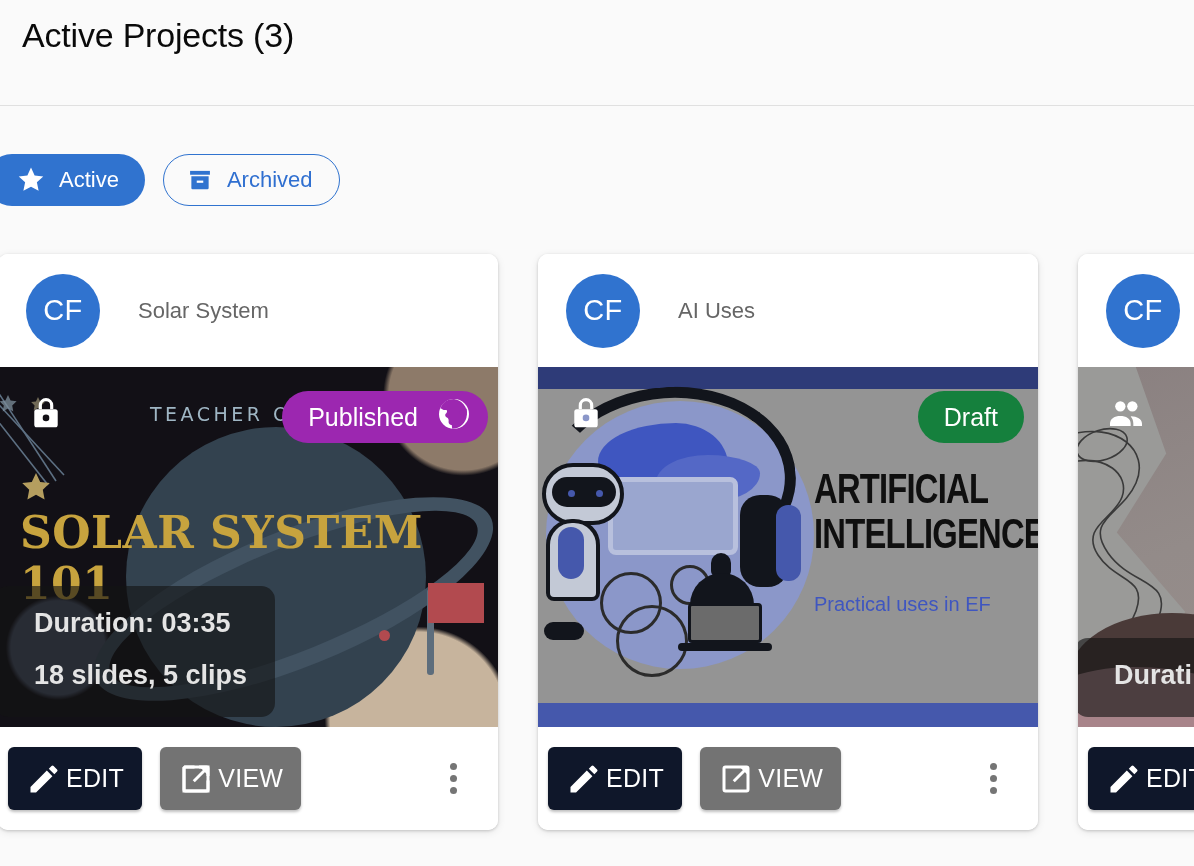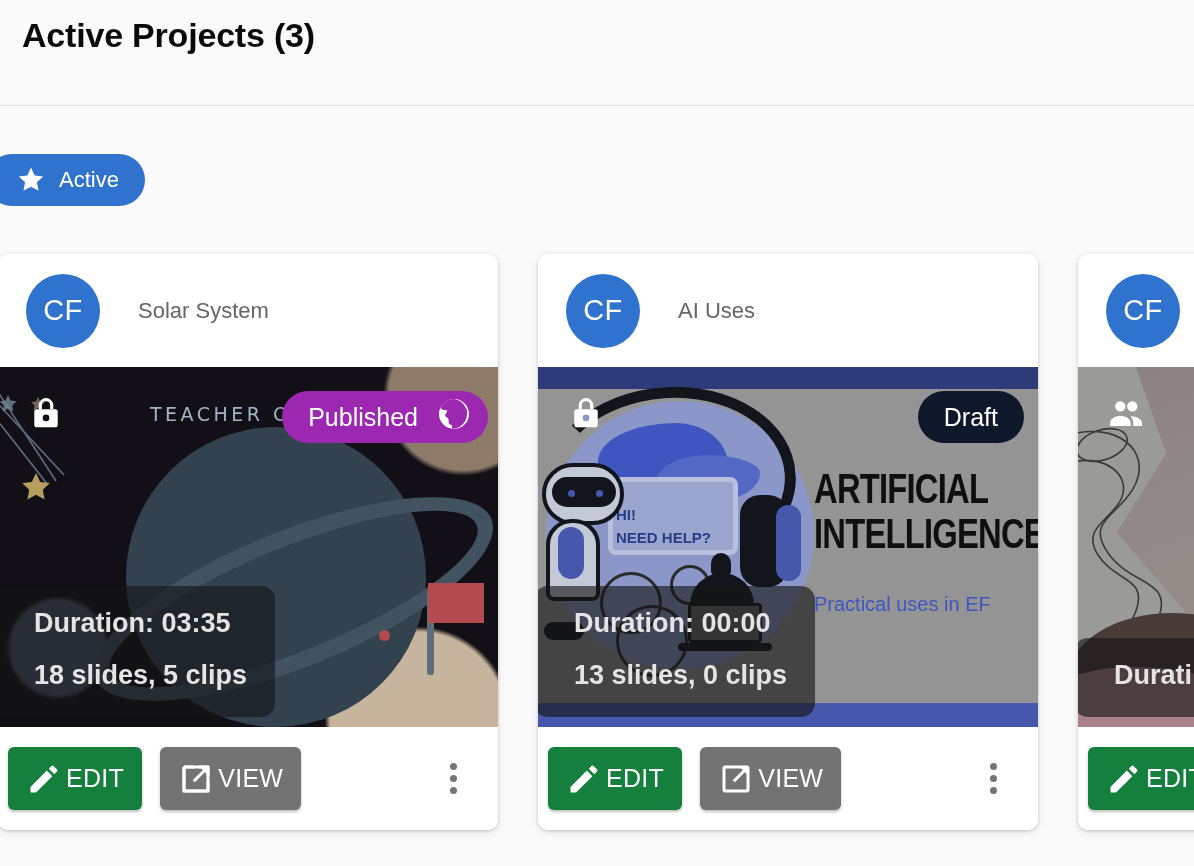--- a/index.html
+++ b/index.html
@@ -15,21 +15,21 @@
   .page-header {
     height: 106px;
     background: #fafafa;
     border-bottom: 1px solid #e0e0e0;
     display: flex;
     align-items: flex-start;
     padding: 14px 0 0 22px;
   }
   .page-title {
     font-size: 34px;
-    font-weight: 700;
+    font-weight: 400;
     color: #0a0a0a;
     letter-spacing: -0.2px;
     line-height: 1.25;
     text-align: center;
   }
 
   
   .filter-bar {
     height: 148px;
     display: flex;
@@ -283,21 +283,21 @@
   .status-badge {
     position: absolute; top: 24px;
     height: 52px; border-radius: 26px;
     display: inline-flex; align-items: center; gap: 18px;
     padding: 0 16px 0 26px;
     font-size: 25px; color: #ffffff;
     z-index: 7; cursor: pointer;
     white-space: nowrap;
   }
   .status-badge.published { right: 10px; background: #9c27b0; }
-  .status-badge.draft { right: 14px; background: #0f172a; padding: 0 26px; }
+  .status-badge.draft { right: 14px; background: #15803d; padding: 0 26px; }
 
   .duration-overlay {
     position: absolute;
     left: -4px; bottom: 10px;
     background: rgba(20,20,20,0.62);
     border-radius: 14px;
     padding: 12px 28px 16px 40px;
     z-index: 5;
   }
   .duration-overlay .line {
@@ -321,21 +321,21 @@
     display: inline-flex; align-items: center; gap: 4px;
     height: 63px; border: none; border-radius: 6px;
     padding: 0 18px;
     font-size: 25px; font-weight: 500; color: #fff;
     letter-spacing: 0.3px;
     cursor: pointer;
     box-shadow: 0 2px 3px rgba(0,0,0,0.26);
     white-space: nowrap;
     font-family: "Liberation Sans", sans-serif;
   }
-  .btn-edit { background: #15803d; }
+  .btn-edit { background: #0f172a; }
   .btn-view { background: #737373; }
   .btn .ico { display:inline-flex; align-items:center; }
   .kebab {
     margin-left: auto;
     width: 46px; height: 60px;
     display: flex; flex-direction: column;
     align-items: center; justify-content: center;
     gap: 5px;
     cursor: pointer;
   }
@@ -355,20 +355,30 @@
 
   <div class="chip active">
     <span class="ico">
       <svg width="30" height="30" viewBox="0 0 24 24" fill="#ffffff" aria-hidden="true">
         <path d="M12 2l2.9 6.3 6.9.8-5.1 4.7 1.4 6.8L12 17.3 5.9 20.6l1.4-6.8L2.2 9.1l6.9-.8z"></path>
       </svg>
     </span>
     <span>Active</span>
   </div>
 
+  <div class="chip inactive">
+    <span class="ico">
+      <svg width="28" height="28" viewBox="0 0 24 24" fill="#3073cf" aria-hidden="true">
+        <path d="M3.5 4.2h17v3.3h-17z" rx="1"></path>
+        <path d="M4.6 8.7h14.8v10.2a1 1 0 0 1-1 1H5.6a1 1 0 0 1-1-1z"></path>
+        <path d="M9.2 12.5h5.6v1.9H9.2z" fill="#ffffff"></path>
+      </svg>
+    </span>
+    <span>Archived</span>
+  </div>
 
 </div>
 
 <div class="cards-row">
 
   <div class="project-card first">
 
     <div class="card-header">
       <div class="avatar">CF</div>
       <div class="card-title">Solar System</div>
@@ -405,20 +415,21 @@
         <span class="ico">
           <svg width="36" height="36" viewBox="0 0 24 24" aria-hidden="true">
             <circle cx="12" cy="12" r="10" fill="#ffffff"></circle>
             <path d="M12 2a10 10 0 0 0-9.2 6.1c1.5.4 2.3 1.5 3.6 1.2 1.4-.3 1.1 1.7.2 2.4-.9.7-.4 2.3.6 2.6 1 .3 1.4 1.6 1.2 2.8-.2 1.2 1 2.3 2.1 2.2l.3 2.6A10 10 0 0 0 12 2z" fill="#9c27b0"></path>
             <path d="M20.4 8.4c-1.1.5-2 1.6-3.2 1.4-1.2-.2-2 .9-1.5 1.9.5 1 1.7.7 2.5 1.4.8.7 1.6.2 2.2-.6a10 10 0 0 0 0-4.1z" fill="#9c27b0"></path>
           </svg>
         </span>
       </div>
 
       <div class="teacher-txt" style="top:36px">TEACHER O</div>
+      <div class="hero-title">SOLAR SYSTEM 101</div>
 
       <div class="duration-overlay">
         <div class="line">Duration: 03:35</div>
         <div class="line">18 slides, 5 clips</div>
       </div>
     </div>
 
     <div class="card-actions">
       <button class="btn btn-edit">
         <span class="ico">
@@ -459,24 +470,20 @@
 
     <div class="thumb thumb-ai">
       <div class="ai-band-top"></div>
       <div class="ai-band-bottom"></div>
 
       <div class="ai-circle"></div>
       <div class="ai-blob"></div>
       <div class="ai-blob2"></div>
 
       <div class="ai-screen"></div>
-      <div class="ai-hi">
-        <div>HI!</div>
-        <div>NEED HELP?</div>
-      </div>
 
       <div class="ai-arc"></div>
       <div class="ai-earpad"></div>
       <div class="ai-earpad2"></div>
 
       <div class="ai-head"></div>
       <div class="ai-eyebar"></div>
       <div class="ai-eye" style="left:30px"></div>
       <div class="ai-eye" style="left:58px"></div>
       <div class="ai-body"></div>
@@ -503,24 +510,20 @@
       <div class="status-badge draft">
         <span>Draft</span>
       </div>
 
       <div class="ai-title">
         <div>ARTIFICIAL</div>
         <div>INTELLIGENCE</div>
       </div>
       <div class="ai-subtitle">Practical uses in EF</div>
 
-      <div class="duration-overlay">
-        <div class="line">Duration: 00:00</div>
-        <div class="line">13 slides, 0 clips</div>
-      </div>
     </div>
 
     <div class="card-actions">
       <button class="btn btn-edit">
         <span class="ico">
           <svg width="36" height="36" viewBox="0 0 24 24" fill="#ffffff" aria-hidden="true">
             <path d="M3 17.3V21h3.7L17.6 10.1l-3.7-3.7zM20.7 7a1 1 0 0 0 0-1.4l-2.3-2.3a1 1 0 0 0-1.4 0l-1.8 1.8 3.7 3.7z"></path>
           </svg>
         </span>
         <span>EDIT</span>

